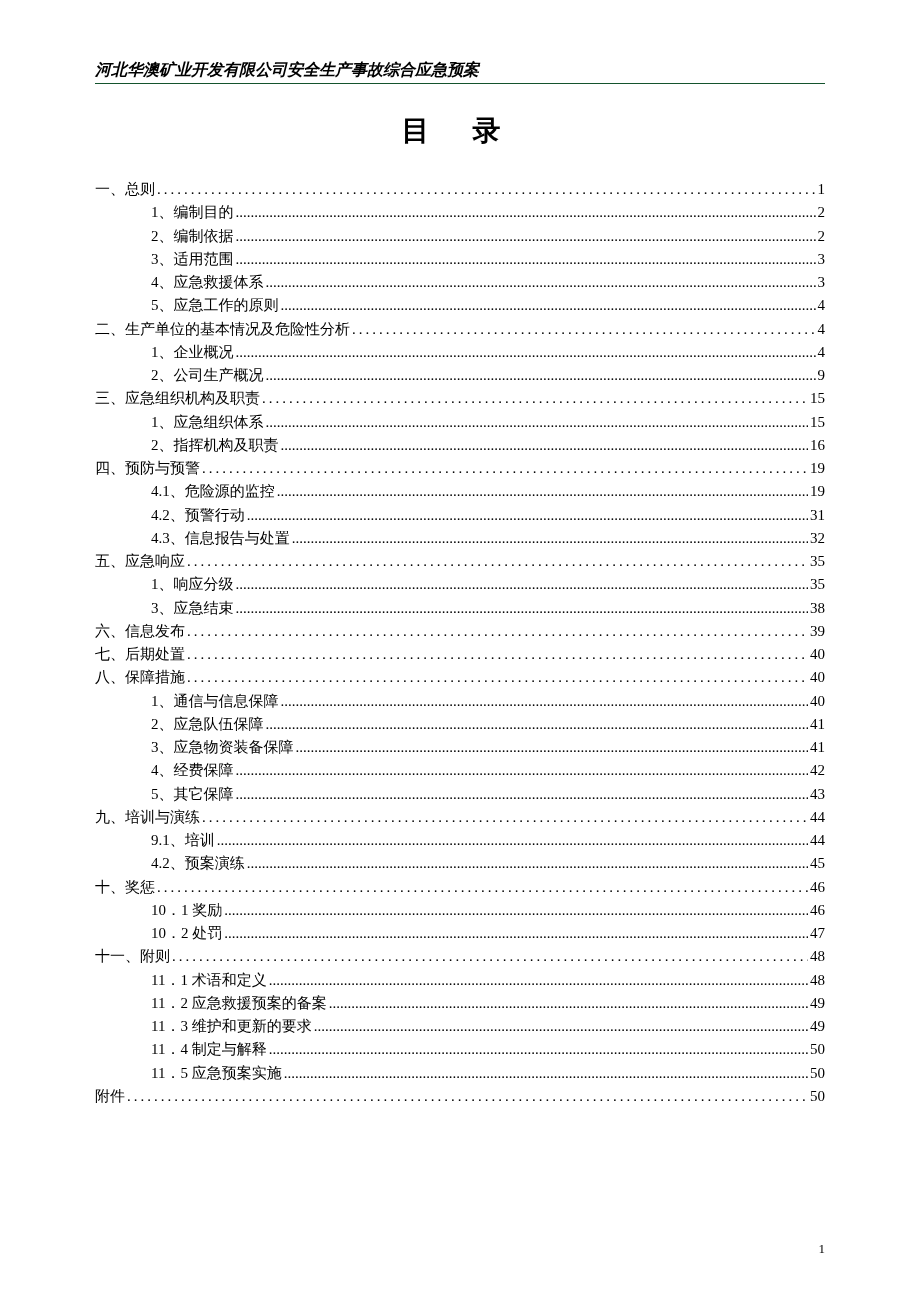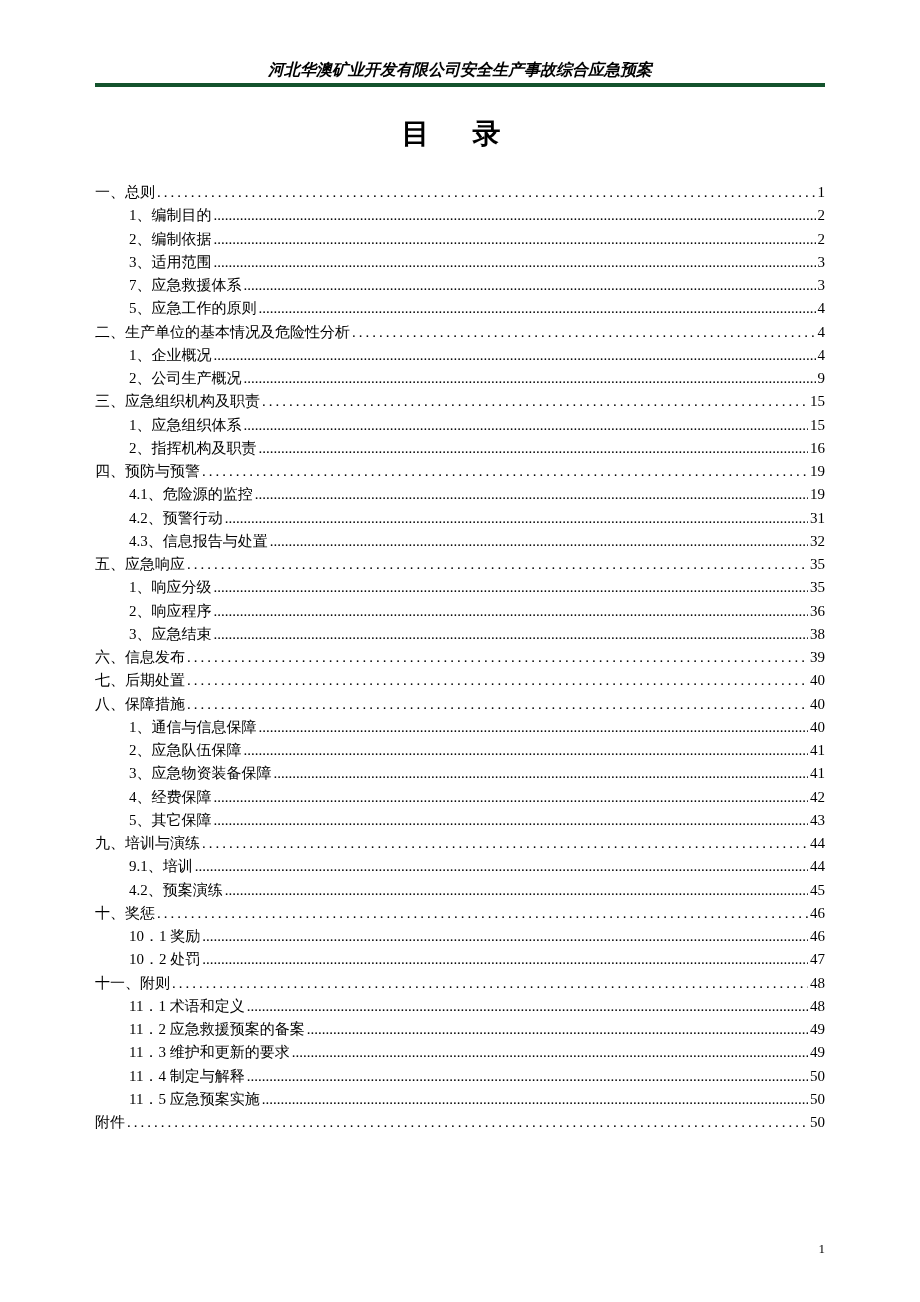--- a/index.html
+++ b/index.html
@@ -10,26 +10,26 @@
     color: #000;
   }
   .page {
     width: 920px;
     height: 1302px;
     box-sizing: border-box;
     padding: 60px 95px 40px 95px;
     position: relative;
   }
   .header-title {
-    text-align: center;
+    text-align: left;
     font-style: italic;
     font-family: "KaiTi", "楷体", serif;
     font-size: 16px;
     padding-bottom: 2px;
-    border-bottom: 4px solid #14532d;
+    border-bottom: 1px solid #14532d;
     margin-bottom: 28px;
     font-weight: bold;
   }
   .toc-title {
     text-align: center;
     font-size: 28px;
     font-weight: bold;
     letter-spacing: 18px;
     margin-bottom: 28px;
     font-family: "SimSun", serif;
@@ -57,21 +57,21 @@
   .level1 {
     margin-left: 0;
   }
   .level1 .toc-dots {
     letter-spacing: 3px;
   }
   .level1 .toc-dots::after {
     content: ".......................................................................................................................................................";
   }
   .level2 {
-    margin-left: 34px;
+    margin-left: 56px;
   }
   .level2 .toc-dots {
     letter-spacing: 0;
   }
   .level2 .toc-dots::after {
     content: "..........................................................................................................................................................................................................................................................";
   }
   .page-number {
     position: absolute;
     bottom: 45px;
@@ -101,21 +101,21 @@
         <span class="toc-label">2、编制依据</span>
         <span class="toc-dots"></span>
         <span class="toc-page">2</span>
       </div>
       <div class="toc-row level2">
         <span class="toc-label">3、适用范围</span>
         <span class="toc-dots"></span>
         <span class="toc-page">3</span>
       </div>
       <div class="toc-row level2">
-        <span class="toc-label">7、应急救援体系</span>
+        <span class="toc-label">4、应急救援体系</span>
         <span class="toc-dots"></span>
         <span class="toc-page">3</span>
       </div>
       <div class="toc-row level2">
         <span class="toc-label">5、应急工作的原则</span>
         <span class="toc-dots"></span>
         <span class="toc-page">4</span>
       </div>
       <div class="toc-row level1">
         <span class="toc-label">二、生产单位的基本情况及危险性分析</span>
@@ -169,25 +169,20 @@
       </div>
       <div class="toc-row level1">
         <span class="toc-label">五、应急响应</span>
         <span class="toc-dots"></span>
         <span class="toc-page">35</span>
       </div>
       <div class="toc-row level2">
         <span class="toc-label">1、响应分级</span>
         <span class="toc-dots"></span>
         <span class="toc-page">35</span>
-      </div>
-      <div class="toc-row level2">
-        <span class="toc-label">2、响应程序</span>
-        <span class="toc-dots"></span>
-        <span class="toc-page">36</span>
       </div>
       <div class="toc-row level2">
         <span class="toc-label">3、应急结束</span>
         <span class="toc-dots"></span>
         <span class="toc-page">38</span>
       </div>
       <div class="toc-row level1">
         <span class="toc-label">六、信息发布</span>
         <span class="toc-dots"></span>
         <span class="toc-page">39</span>

